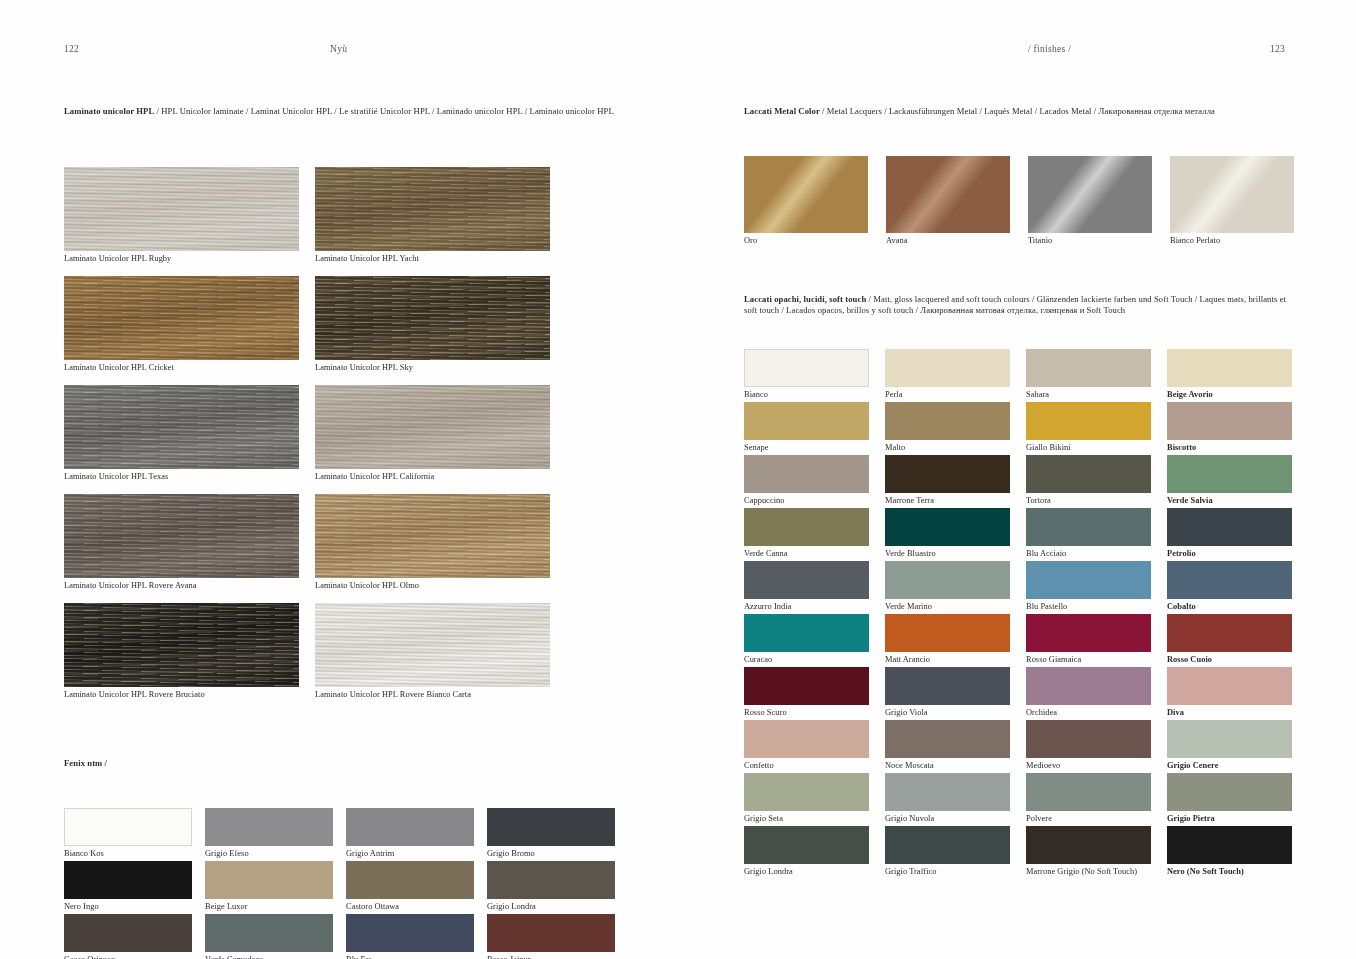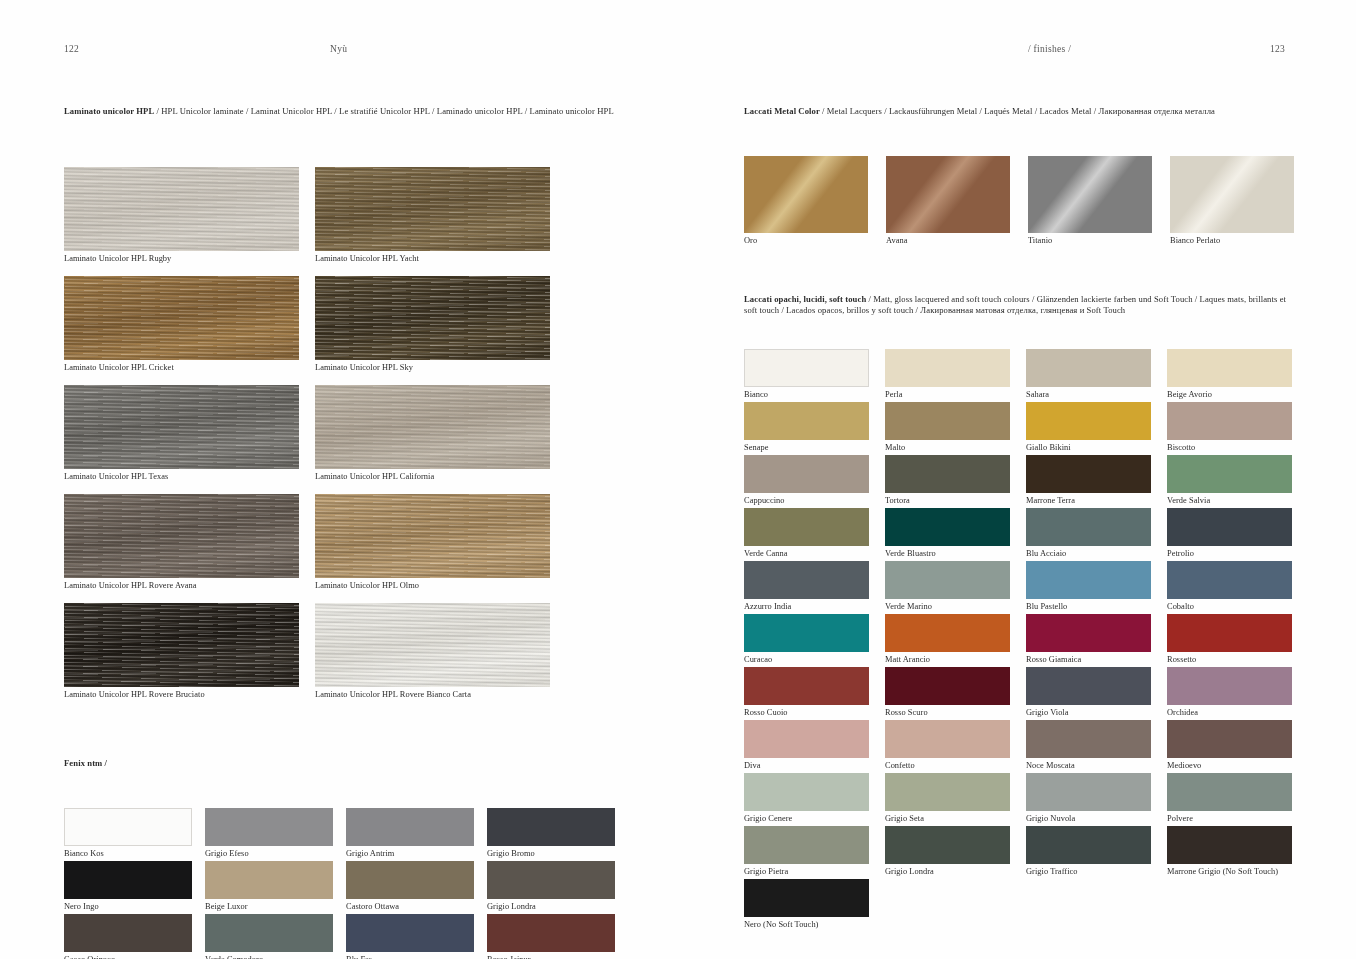--- a/index.html
+++ b/index.html
@@ -65,21 +65,21 @@
   .fenix-grid .cell:nth-child(4n) { margin-right: 0; }
   .fenix-grid .sw { height: 38px; }
 
   
   .metal-grid .cell { width: 124px; margin-right: 18px; margin-bottom: 1px; }
   .metal-grid .cell:nth-child(4n) { margin-right: 0; }
   .metal-grid .sw { height: 77px; }
 
   
   .lacq-grid .cell { width: 125px; margin-right: 16px; margin-bottom: 1px; }
-  .lacq-grid .cell:nth-child(4n) { margin-right: 0; }
+  .lacq-grid .cell:nth-child(4n) { margin-right: 0; font-weight: bold; }
   .lacq-grid .sw { height: 38px; }
 
   .block-gap-hpl   { height: 50px; }
   .block-gap-sm    { height: 46px; }
   .head-gap        { height: 39px; }
   .head-gap-sm     { height: 32px; }
 </style>
 </head>
 <body>
 
@@ -267,28 +267,28 @@
         </div>
         <div class="cell">
           <div class="sw" style="background: rgb(179, 157, 145);"></div>
           <div class="cap">Biscotto</div>
         </div>
         <div class="cell">
           <div class="sw" style="background: rgb(163, 150, 138);"></div>
           <div class="cap">Cappuccino</div>
         </div>
         <div class="cell">
+          <div class="sw" style="background: rgb(56, 42, 29);"></div>
+          <div class="cap">Marrone Terra</div>
+        </div>
+        <div class="cell">
           <div class="sw" style="background: rgb(86, 87, 74);"></div>
           <div class="cap">Tortora</div>
         </div>
         <div class="cell">
-          <div class="sw" style="background: rgb(56, 42, 29);"></div>
-          <div class="cap">Marrone Terra</div>
-        </div>
-        <div class="cell">
           <div class="sw" style="background: rgb(111, 148, 114);"></div>
           <div class="cap">Verde Salvia</div>
         </div>
         <div class="cell">
           <div class="sw" style="background: rgb(125, 122, 85);"></div>
           <div class="cap">Verde Canna</div>
         </div>
         <div class="cell">
           <div class="sw" style="background: rgb(3, 66, 63);"></div>
           <div class="cap">Verde Bluastro</div>
@@ -323,24 +323,20 @@
         </div>
         <div class="cell">
           <div class="sw" style="background: rgb(192, 90, 31);"></div>
           <div class="cap">Matt Arancio</div>
         </div>
         <div class="cell">
           <div class="sw" style="background: rgb(138, 19, 56);"></div>
           <div class="cap">Rosso Giamaica</div>
         </div>
         <div class="cell">
-          <div class="sw" style="background: rgb(158, 40, 34);"></div>
-          <div class="cap">Rossetto</div>
-        </div>
-        <div class="cell">
           <div class="sw" style="background: rgb(139, 55, 48);"></div>
           <div class="cap">Rosso Cuoio</div>
         </div>
         <div class="cell">
           <div class="sw" style="background: rgb(88, 16, 28);"></div>
           <div class="cap">Rosso Scuro</div>
         </div>
         <div class="cell">
           <div class="sw" style="background: rgb(76, 80, 90);"></div>
           <div class="cap">Grigio Viola</div>

